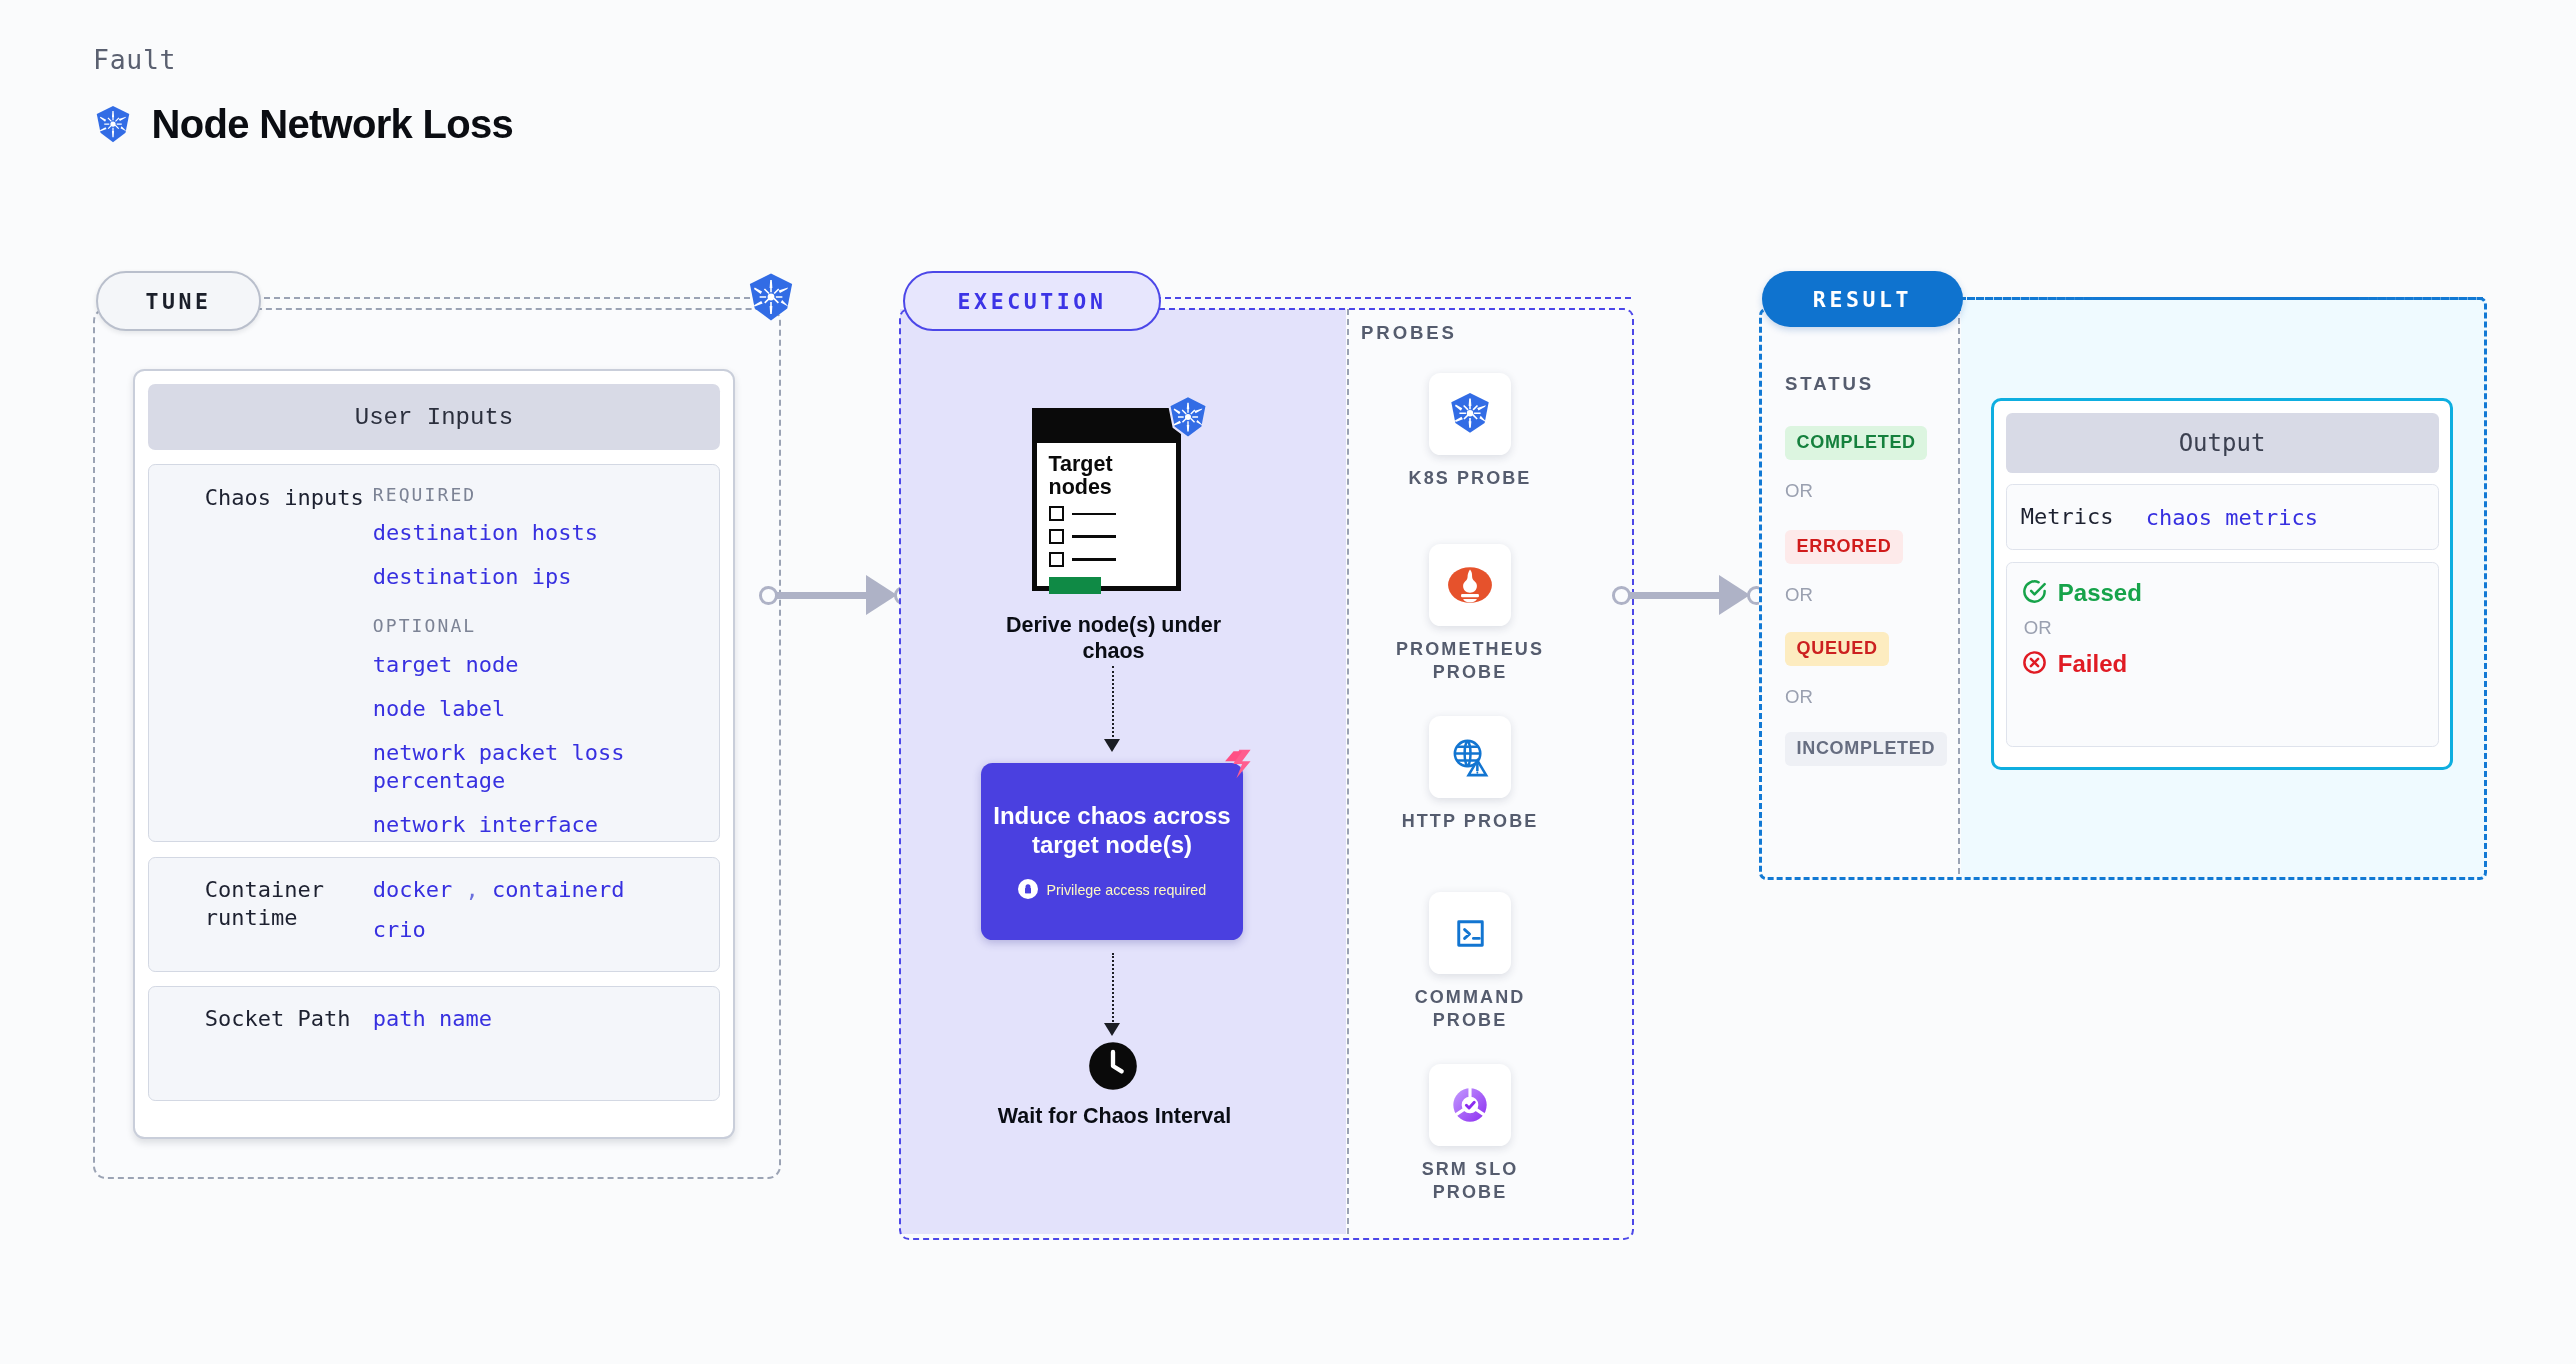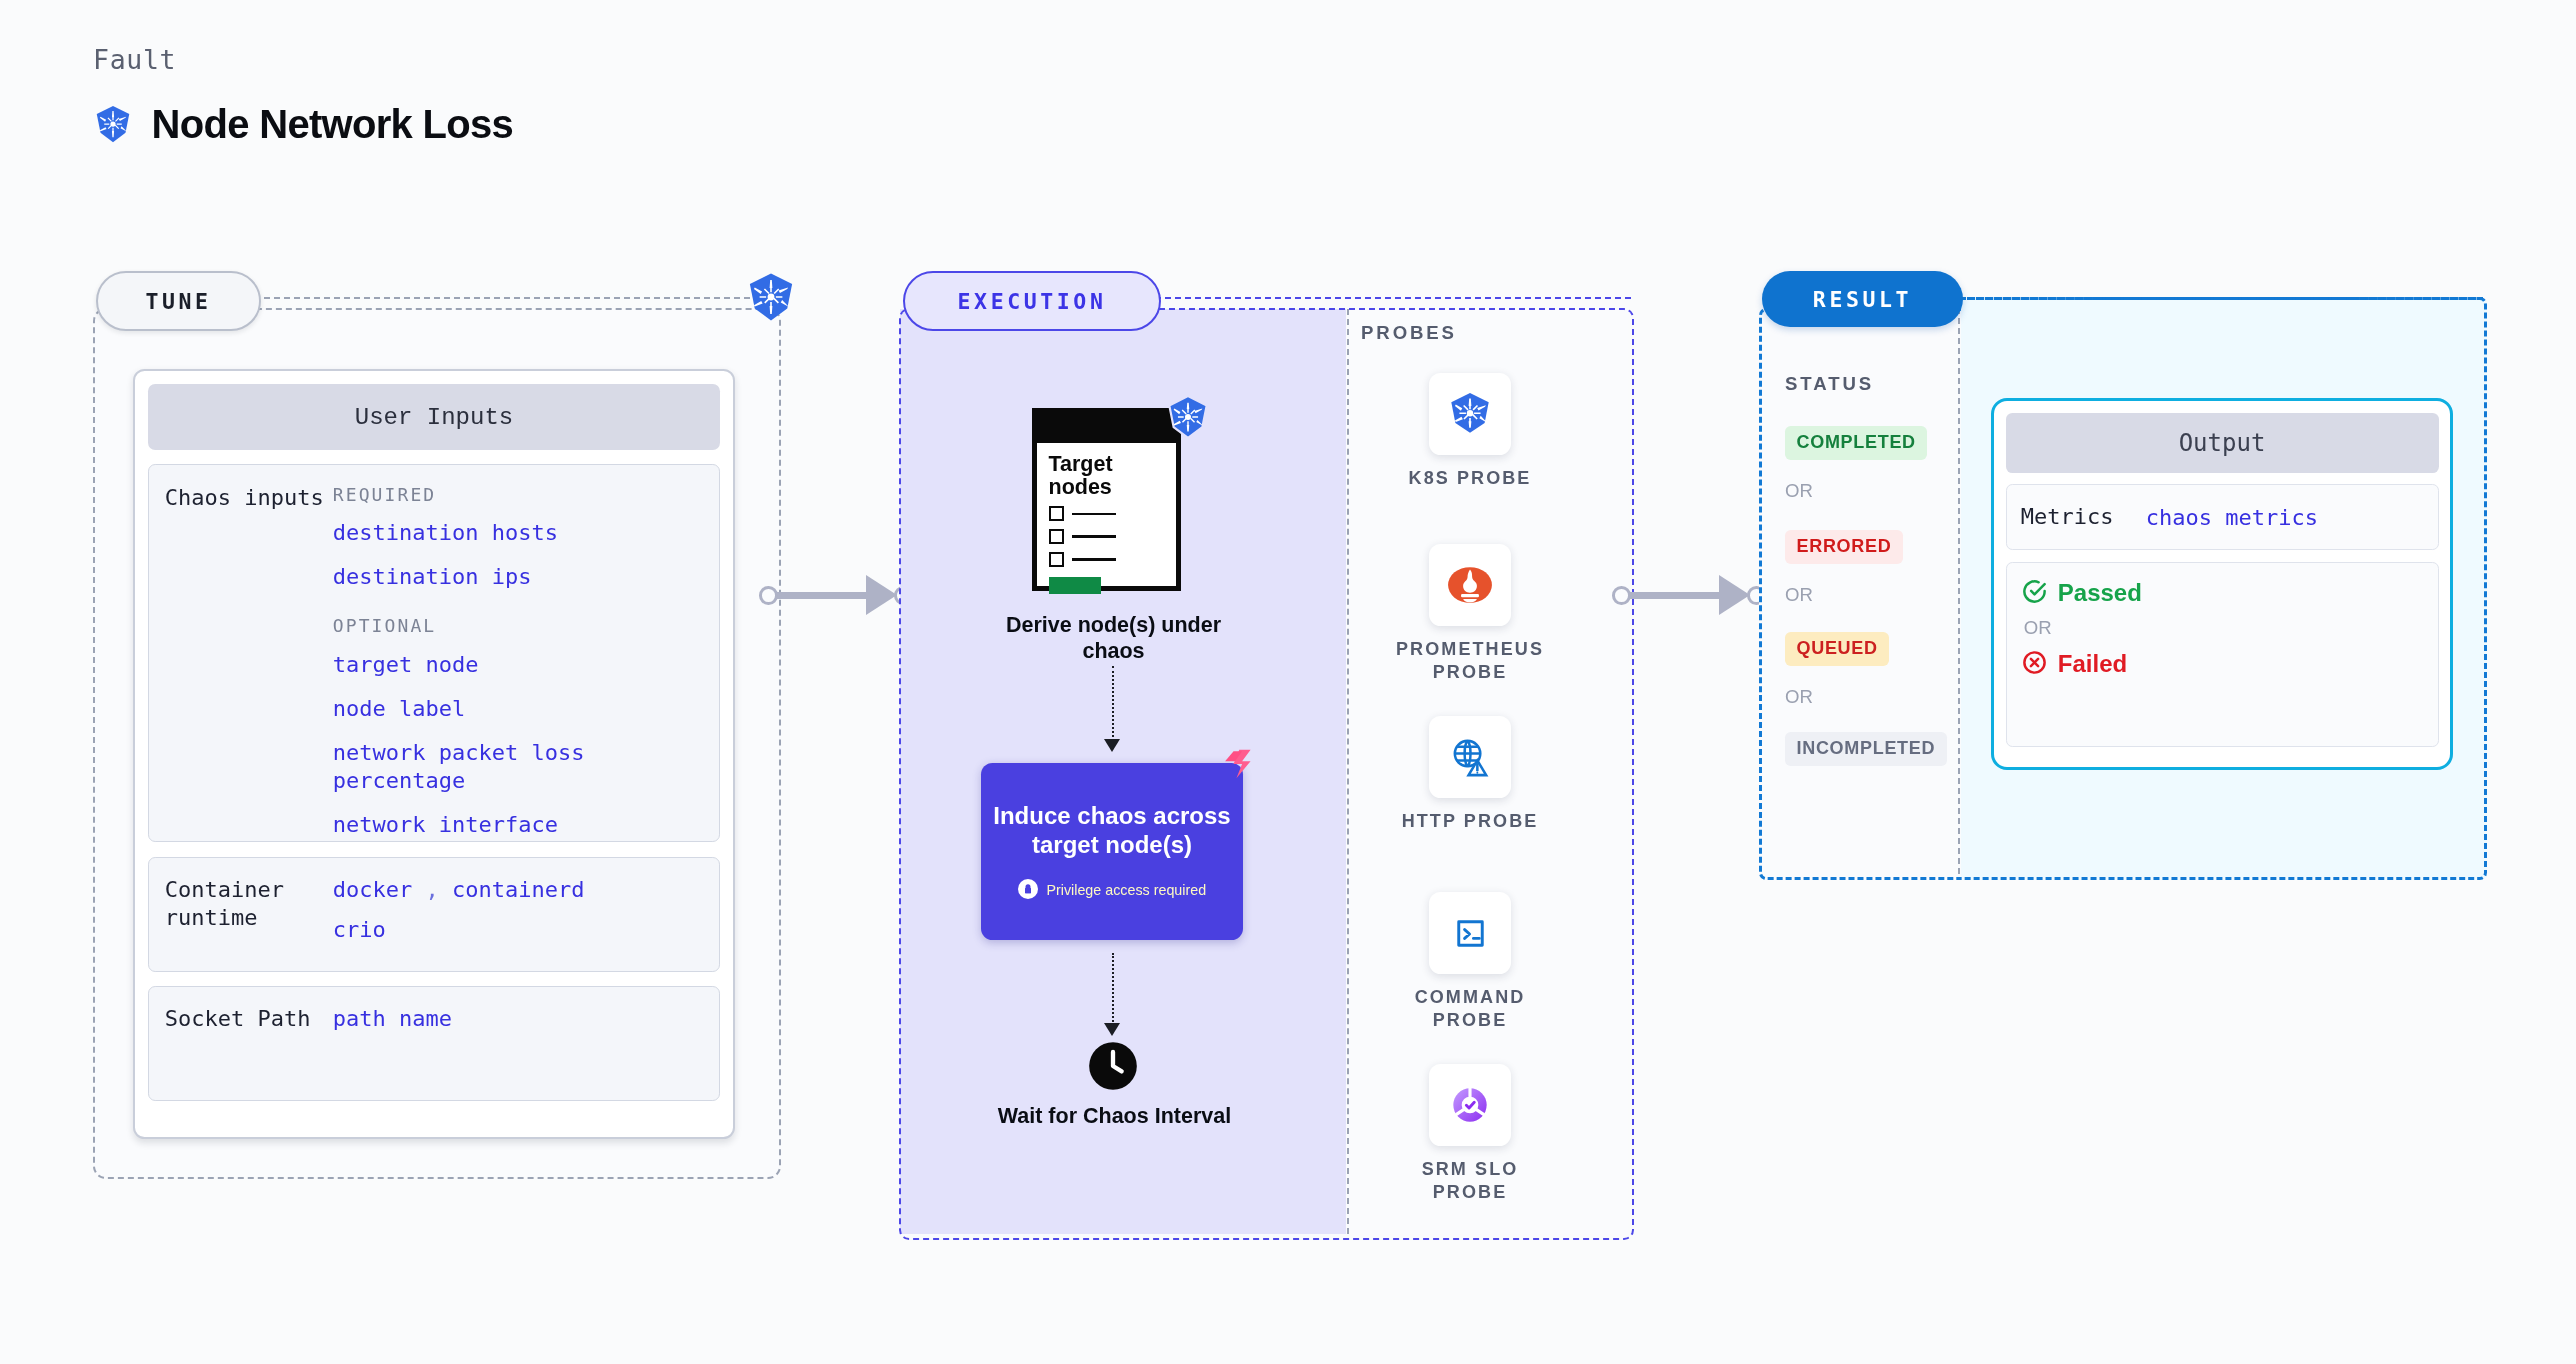--- a/index.html
+++ b/index.html
@@ -36,21 +36,21 @@
 
   
   #user-inputs-card{position:absolute;left:133px;top:369px;width:602px;height:770px;
       background:#fff;border:2.1px solid #c9ceda;border-radius:11.5px;
       box-shadow:0 3.6px 7.2px rgba(25,30,50,.13);padding:13px;box-sizing:border-box;}
   .ui-header{height:66px;background:#d8dae6;border-radius:7.2px;display:flex;align-items:center;
       justify-content:center;font-family:Liberation Mono, monospace;font-size:24px;color:#2b2f3d;}
   .ui-section{margin-top:14.3px;border:1.4px solid #d3d8e3;border-radius:7.2px;background:#f4f6fa;
       display:flex;padding:18.6px 15.8px;box-sizing:border-box;}
   .ui-key{width:168px;flex:none;font-family:"DejaVu Sans Mono",monospace;font-size:22px;
-      color:#1d2130;line-height:1.25;}
+      color:#1d2130;line-height:1.25;margin-left:40px;}
   .ui-vals{flex:1;}
   .grp-title{font-family:"DejaVu Sans Mono",monospace;font-size:18px;color:#7c8395;
       letter-spacing:2.1px;margin-bottom:14.3px;}
   .val{font-family:"DejaVu Sans Mono",monospace;font-size:22px;color:#3730e0;
       line-height:1.28;margin-bottom:15.8px;}
   .val:last-child{margin-bottom:0;}
   .comma{color:#6a6fdd;}
 
   
   #exec-outer{left:899px;top:308px;width:731px;height:928px;
@@ -114,21 +114,21 @@
       border:3.6px dashed #1279d4;border-left:none;border-radius:0 7.2px 7.2px 0;background:#effaff;}
 
   #status-label{position:absolute;left:1785px;top:373px;font-size:18.6px;font-weight:700;
       color:#555c6e;letter-spacing:2.9px;}
   .status-badge{position:absolute;left:1785px;border-radius:5.7px;padding:6.4px 11.5px;
       font-size:18px;font-weight:700;letter-spacing:0.7px;}
   .or-text{position:absolute;left:1785px;font-size:18.6px;color:#9aa0b0;}
 
   
   #output-card{position:absolute;left:1991px;top:398px;width:462px;height:372px;
-      background:#fff;border:3.6px solid #0eaee0;border-radius:16px;padding:11.5px;box-sizing:border-box;}
+      background:#fff;border:3.6px solid #0eaee0;border-radius:10px;padding:11.5px;box-sizing:border-box;}
   #output-header{height:60px;background:#d8dae6;border-radius:6.4px;display:flex;align-items:center;
       justify-content:center;font-family:"DejaVu Sans Mono",monospace;font-size:24px;color:#3b4050;}
   .out-section{margin-top:11.5px;border:1.4px solid #dfe3ec;border-radius:6.4px;background:#fafbfd;
       display:flex;padding:15.8px 14.3px;box-sizing:border-box;}
   .out-key{width:125px;flex:none;font-family:"DejaVu Sans Mono",monospace;font-size:22px;
       color:#1d2130;line-height:1.25;}
   .out-val-link{font-family:"DejaVu Sans Mono",monospace;font-size:22px;color:#3730e0;}
   .res-row{display:flex;align-items:center;gap:10px;}
   .res-pass{font-size:24px;font-weight:700;color:#16a34a;}
   .res-fail{font-size:24px;font-weight:700;color:#e01b24;}

